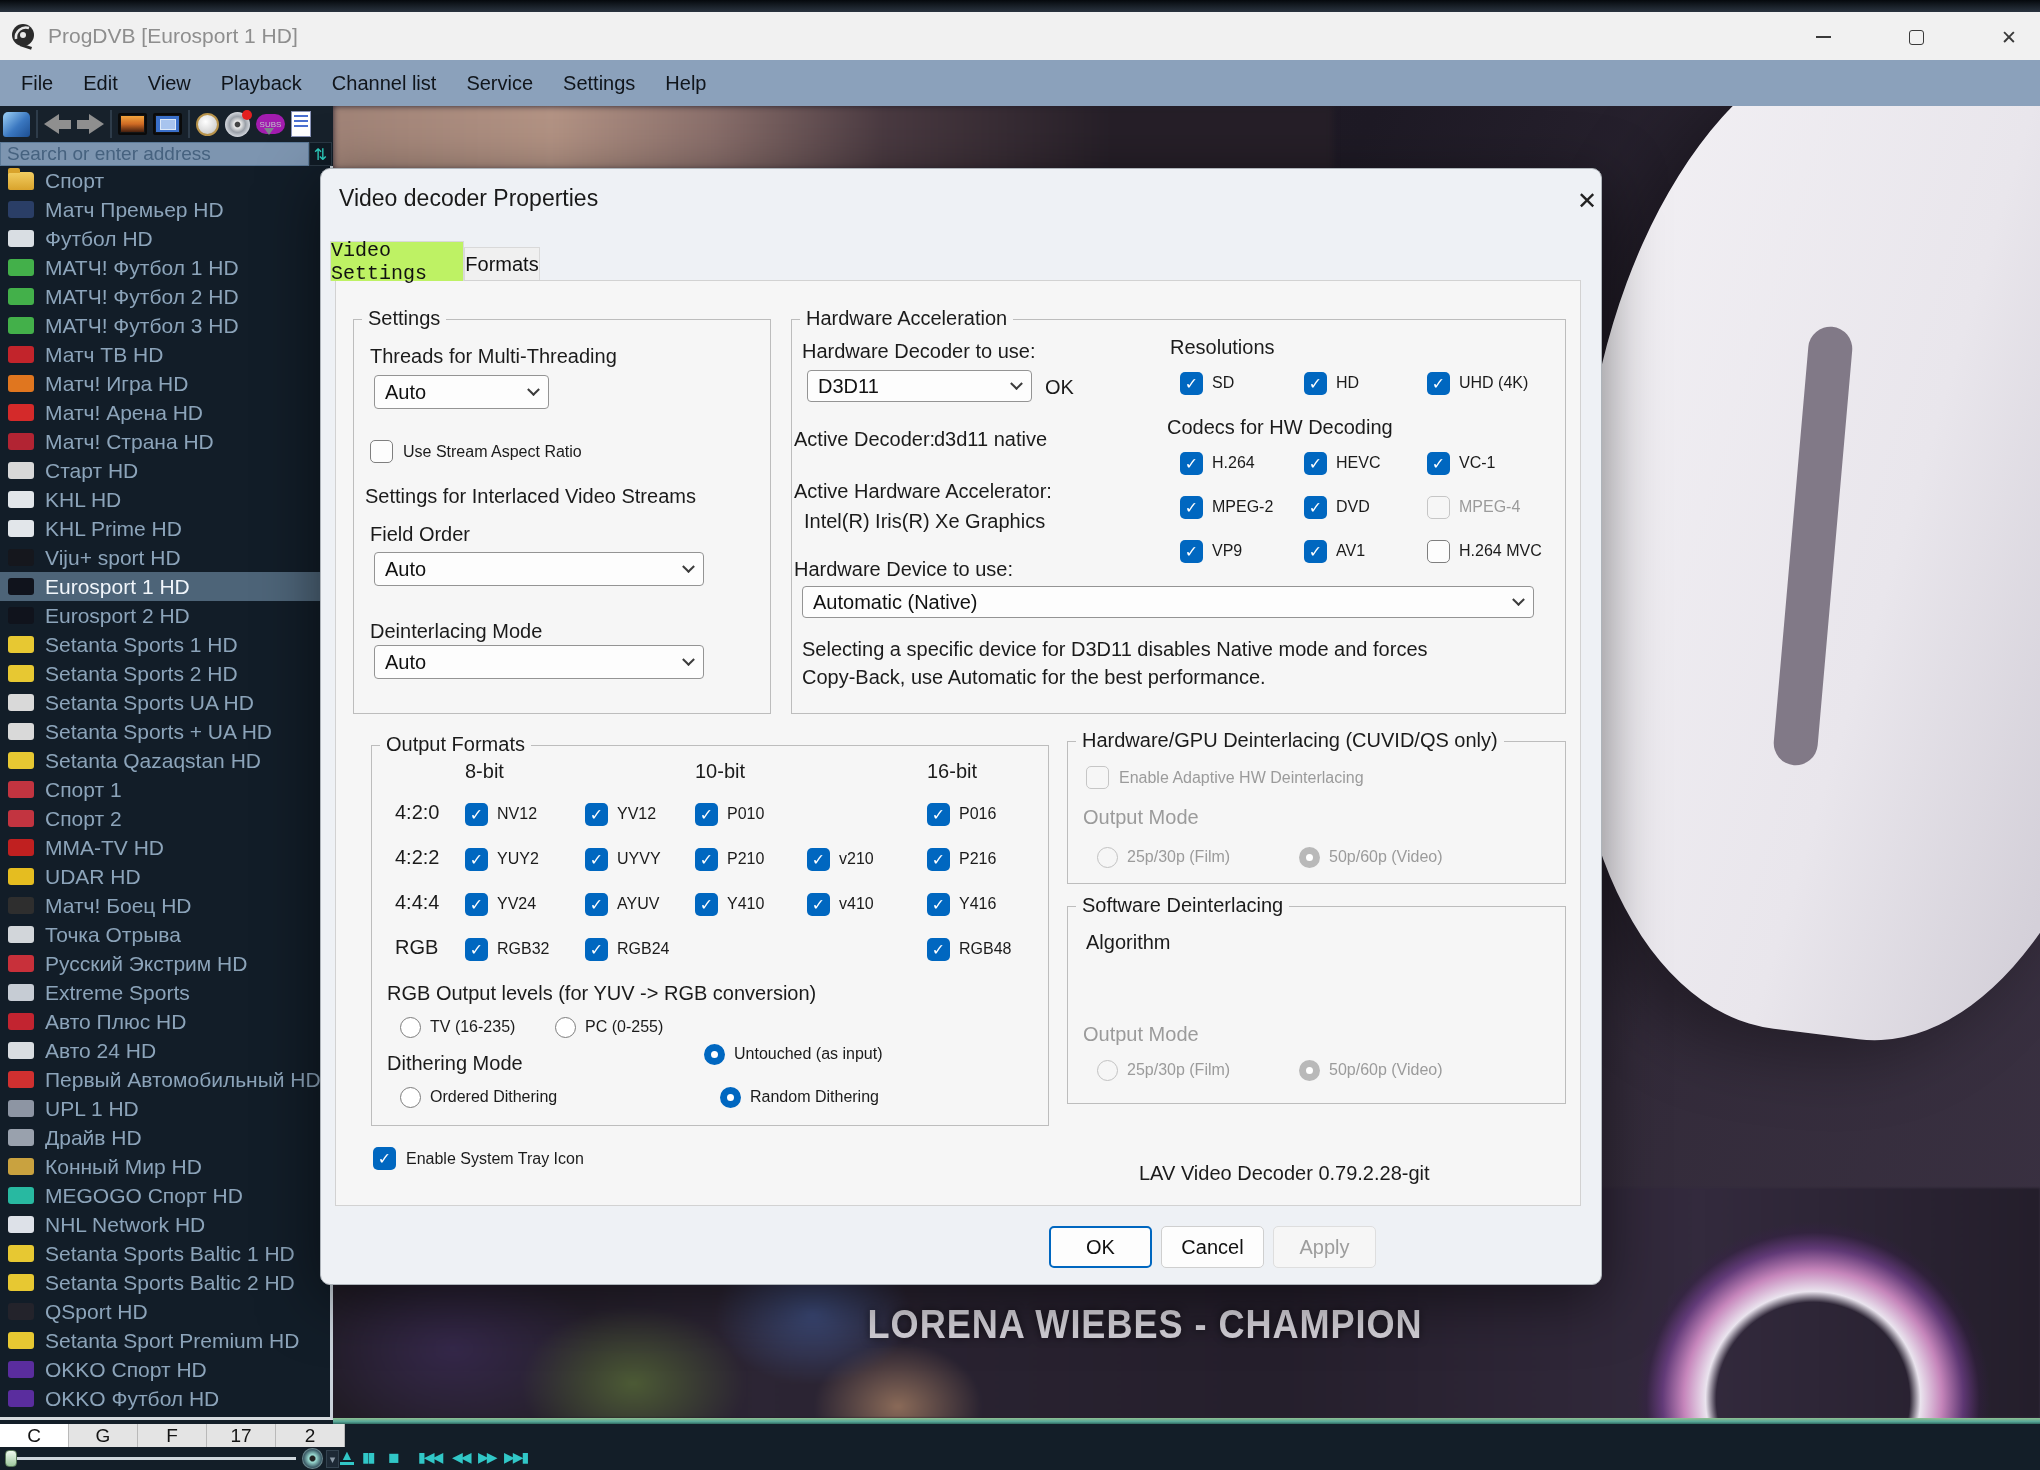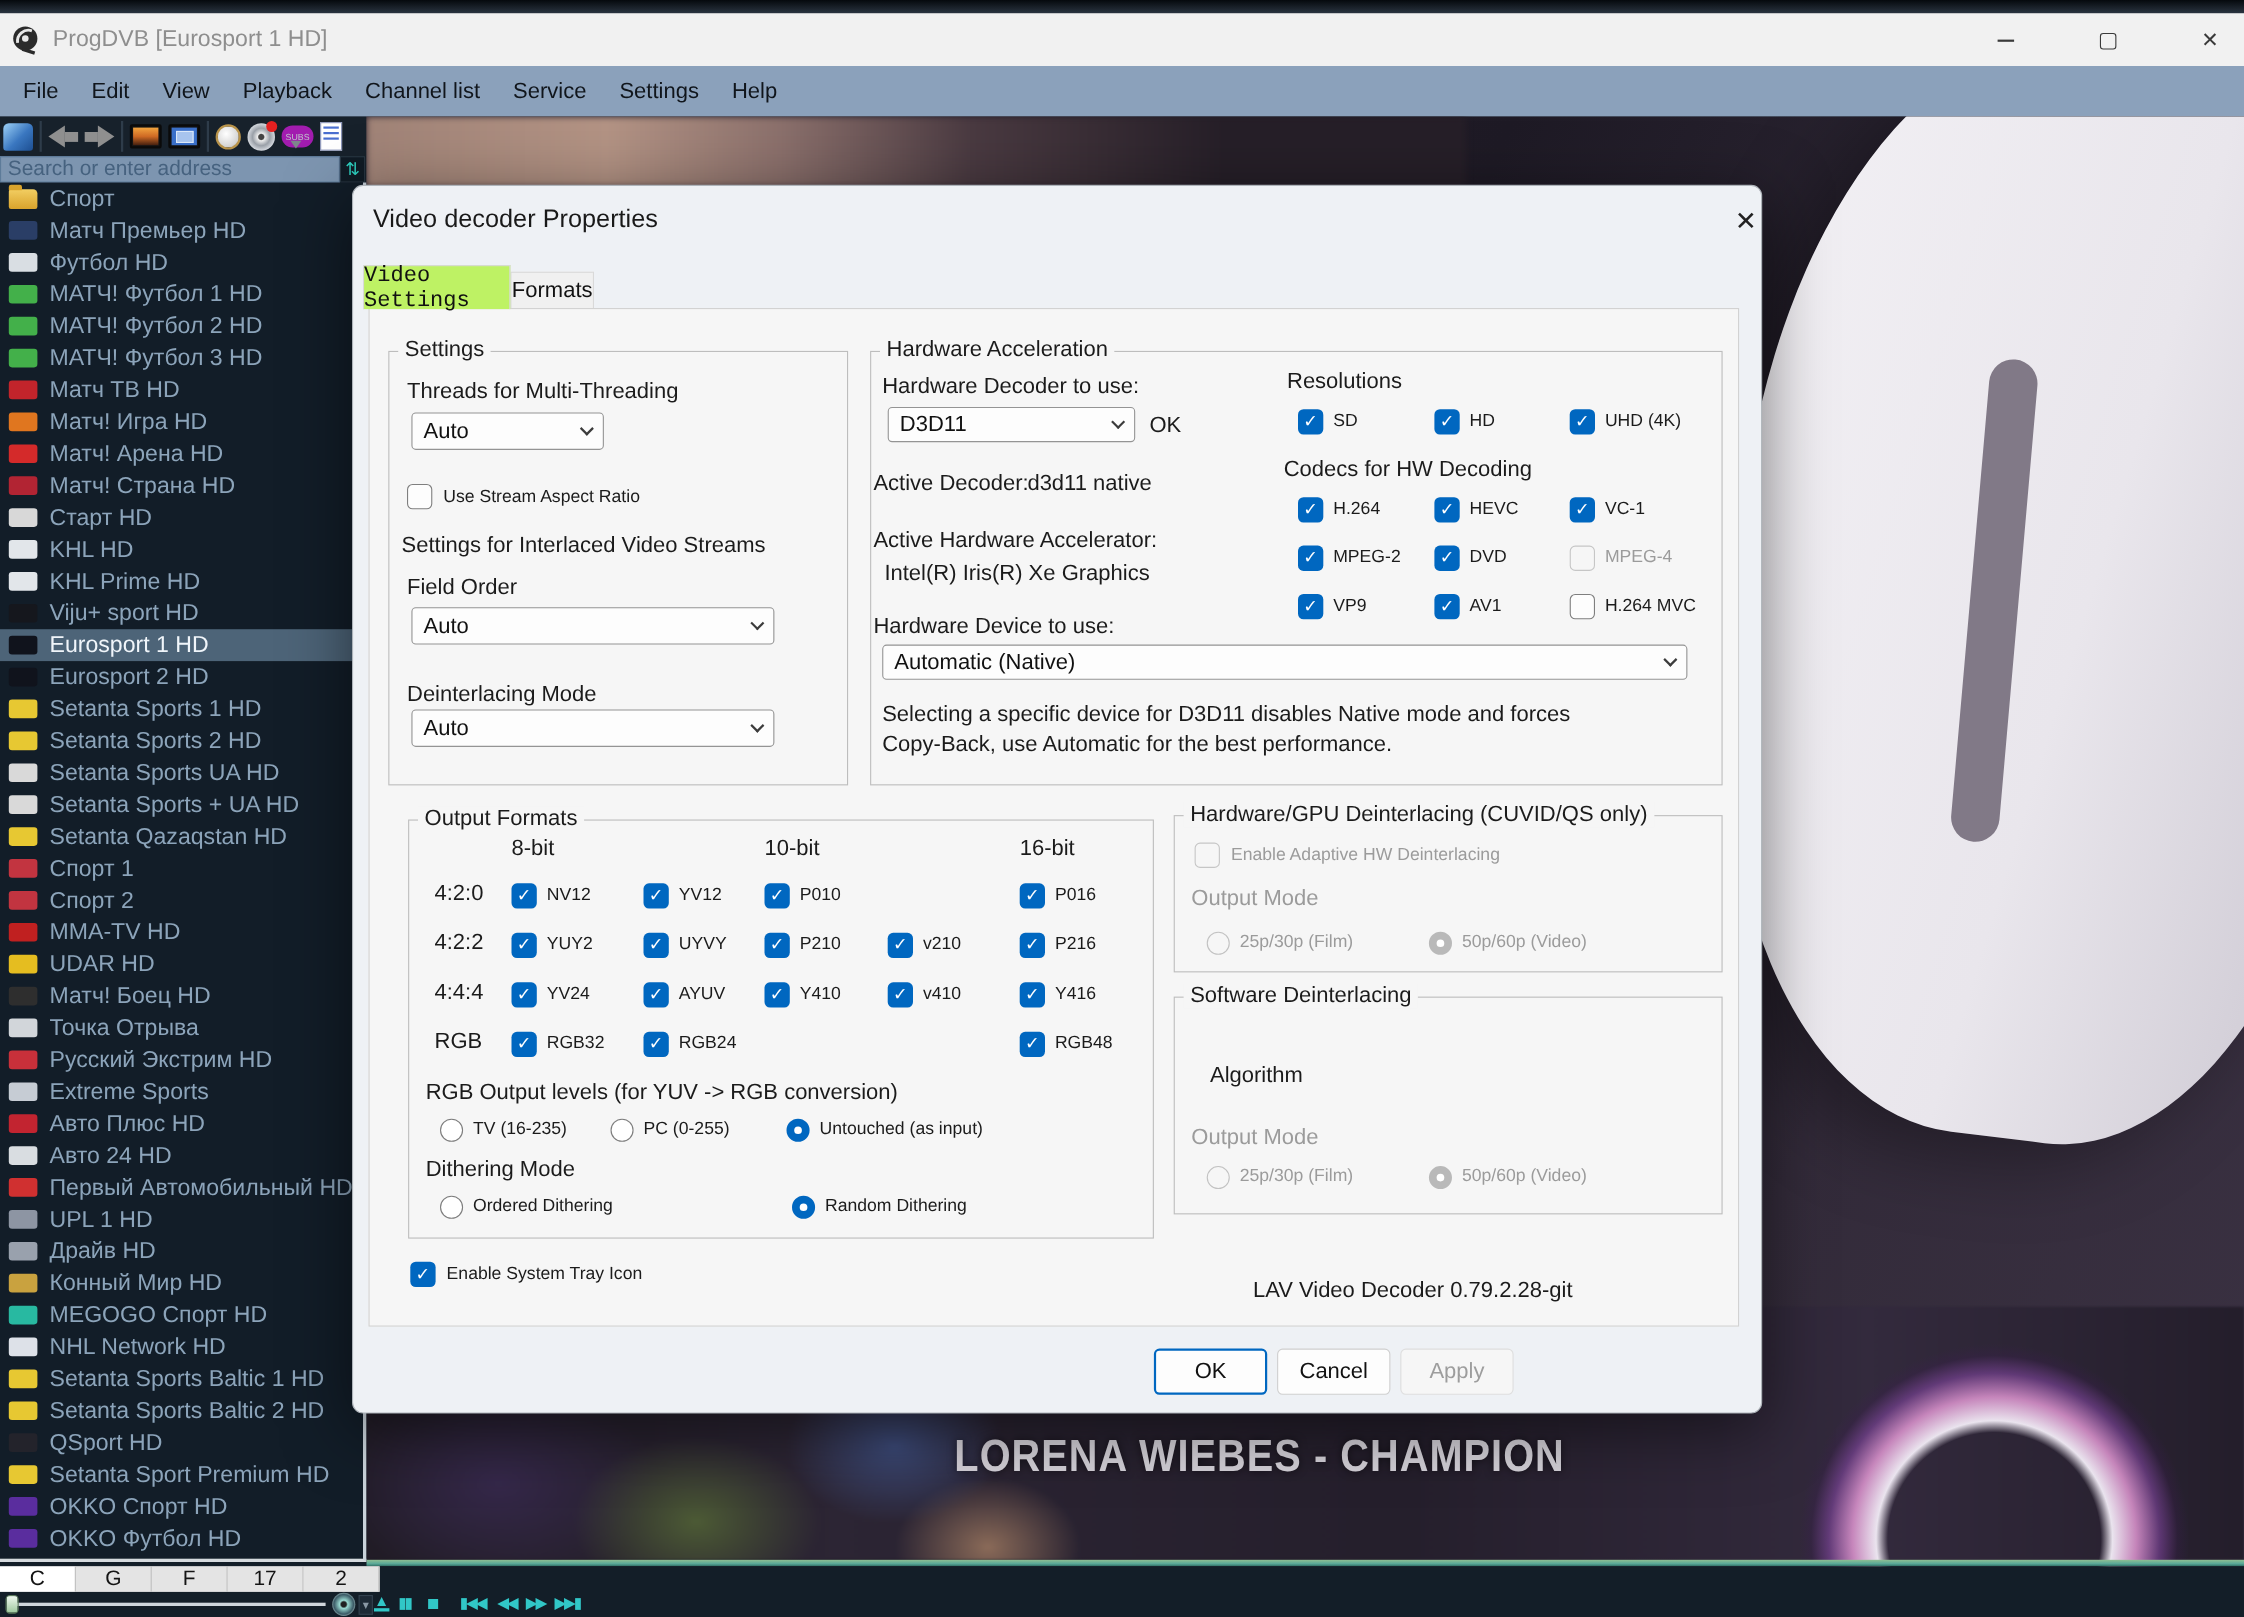--- a/index.html
+++ b/index.html
@@ -600,21 +600,21 @@
       <span class="lbl" style="left:15px;top:236px;">RGB Output levels (for YUV -&gt; RGB conversion)</span>
       <div class="radio-row" style="left:0;top:266px;width:678px;">
           <span class="cell" style="left: 28px;">
             <span class="radio"></span>
             <span class="cell-label">TV (16-235)</span>
           </span>
           <span class="cell" style="left: 183px;">
             <span class="radio"></span>
             <span class="cell-label">PC (0-255)</span>
           </span>
-          <span class="cell" style="left: 343px;">
+          <span class="cell" style="left: 332px; margin-top: 27px;">
             <span class="radio sel"></span>
             <span class="cell-label">Untouched (as input)</span>
           </span>
         </div>
       <span class="lbl" style="left:15px;top:306px;">Dithering Mode</span>
       <div class="radio-row" style="left:0;top:336px;width:678px;">
           <span class="cell" style="left: 28px;">
             <span class="radio"></span>
             <span class="cell-label">Ordered Dithering</span>
           </span>
@@ -639,21 +639,21 @@
           </span>
           <span class="cell" style="left: 231px;">
             <span class="radio sel dis"></span>
             <span class="cell-label dim">50p/60p (Video)</span>
           </span>
         </div>
     </div>
 
     <div class="group" style="left:746px;top:737px;width:499px;height:198px;">
       <span class="group-label">Software Deinterlacing</span>
-      <span class="lbl" style="left:32px;top:24px;margin-top:36px;">Algorithm</span>
+      <span class="lbl" style="left:18px;top:24px;">Algorithm</span>
       <span class="lbl dim" style="left:15px;top:116px;">Output Mode</span>
       <div class="radio-row" style="left:0;top:148px;width:499px;">
           <span class="cell" style="left: 29px;">
             <span class="radio dis"></span>
             <span class="cell-label dim">25p/30p (Film)</span>
           </span>
           <span class="cell" style="left: 231px;">
             <span class="radio sel dis"></span>
             <span class="cell-label dim">50p/60p (Video)</span>
           </span>

